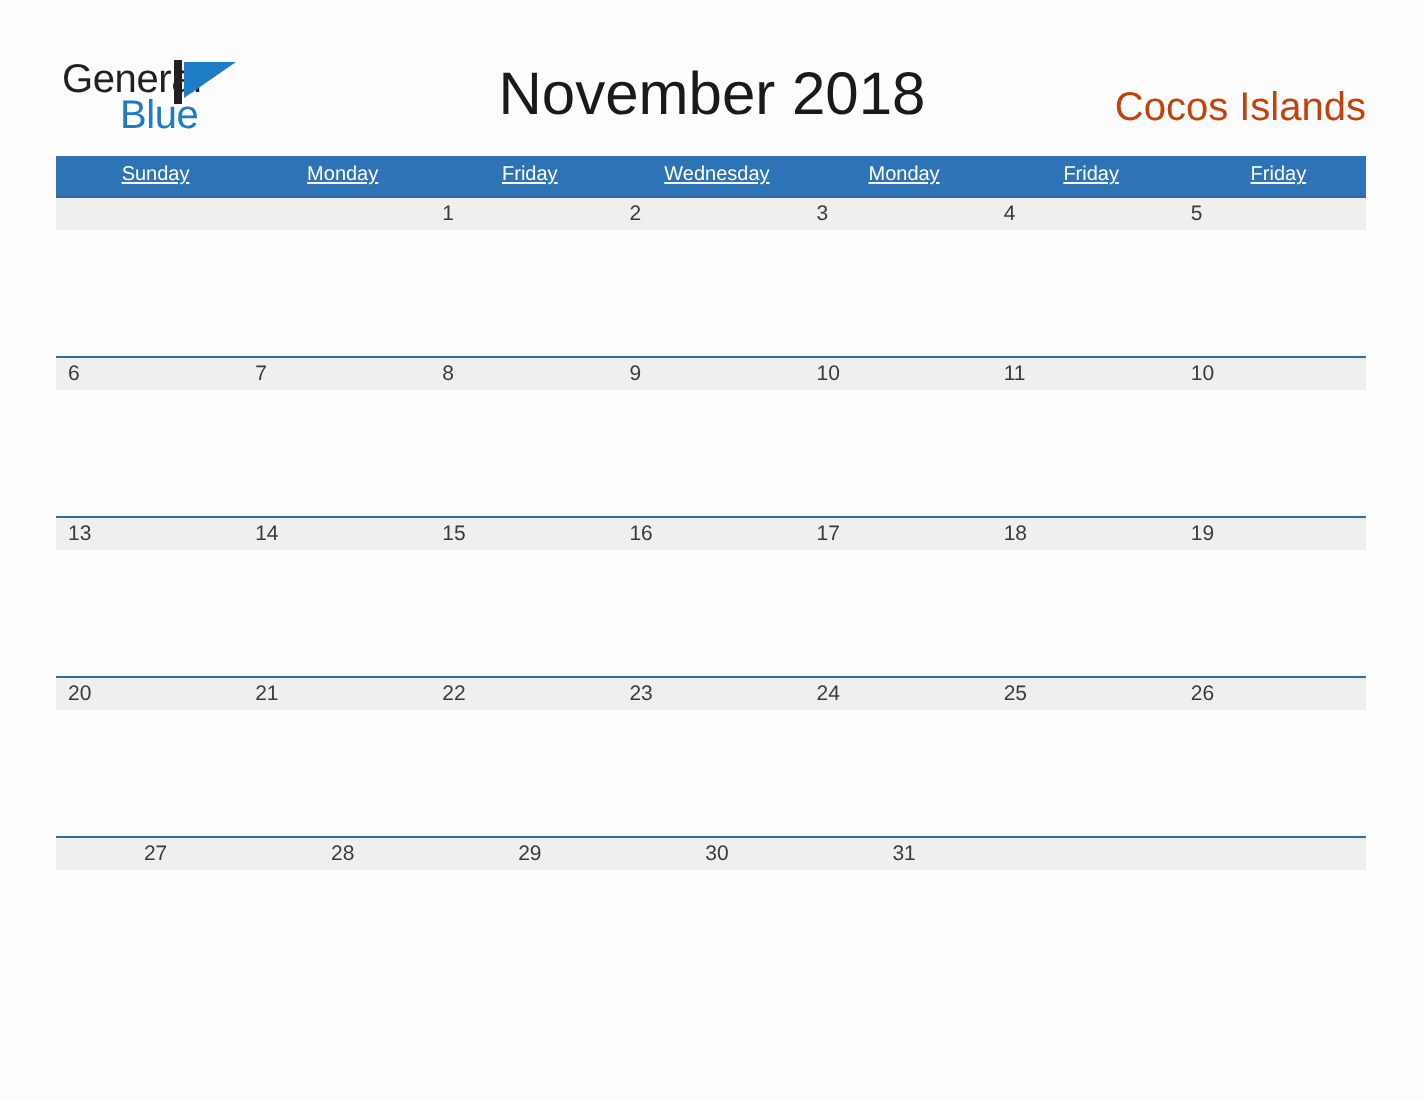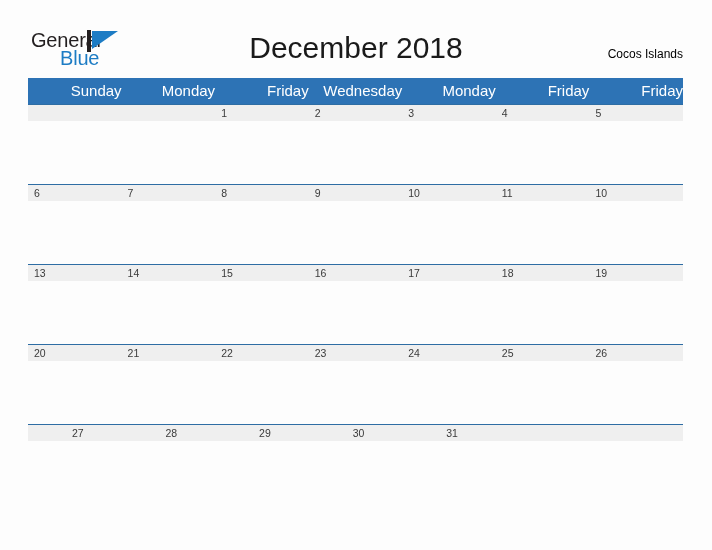--- a/index.html
+++ b/index.html
@@ -73,45 +73,46 @@
     font-size: 30px;
     color: #1a1a1a;
     letter-spacing: 0px;
     line-height: 36px;
   }
 
   .location {
     position: absolute;
     right: 29px;
     top: 44px;
-    font-size: 12px;
-    color: #000000;
+    font-size: 20px;
+    color: #c2410c;
     line-height: 20px;
     text-align: left;
   }
 
   
   .calendar {
     position: absolute;
     left: 28px;
     top: 78px;
     width: 655px;
     border-collapse: collapse;
     table-layout: fixed;
   }
 
   .calendar th {
     background: #2d73b5;
     color: #ffffff;
-    font-size: 15px;
+    font-size: 10px;
     font-weight: normal;
-    text-align: right;
+    text-align: center;
     padding: 4px 0 5px 6px;
     height: 9px;
     border: none;
+    text-decoration: underline;
   }
 
   .calendar td {
     vertical-align: top;
     padding: 0;
     border: none;
     width: 93.57px;
   }
 
   .day-cell {
@@ -150,21 +151,21 @@
       <span class="logo-general">General</span>
       <span class="logo-mark">
         <svg width="36" height="22" viewBox="0 0 36 22" xmlns="http://www.w3.org/2000/svg">
           <rect x="0" y="0" width="4" height="22" fill="#231f20"></rect>
           <polygon points="5,1 31,1 5,19" fill="#1d7cc4"></polygon>
         </svg>
       </span>
       <span class="logo-blue">Blue</span>
     </div>
 
-    <div class="month-title">December 2018</div>
+    <div class="month-title">November 2018</div>
 
     <div class="location">Cocos Islands</div>
 
   </div>
 
   <table class="calendar">
     <thead>
       <tr>
         <th>Sunday</th>
         <th>Monday</th>

